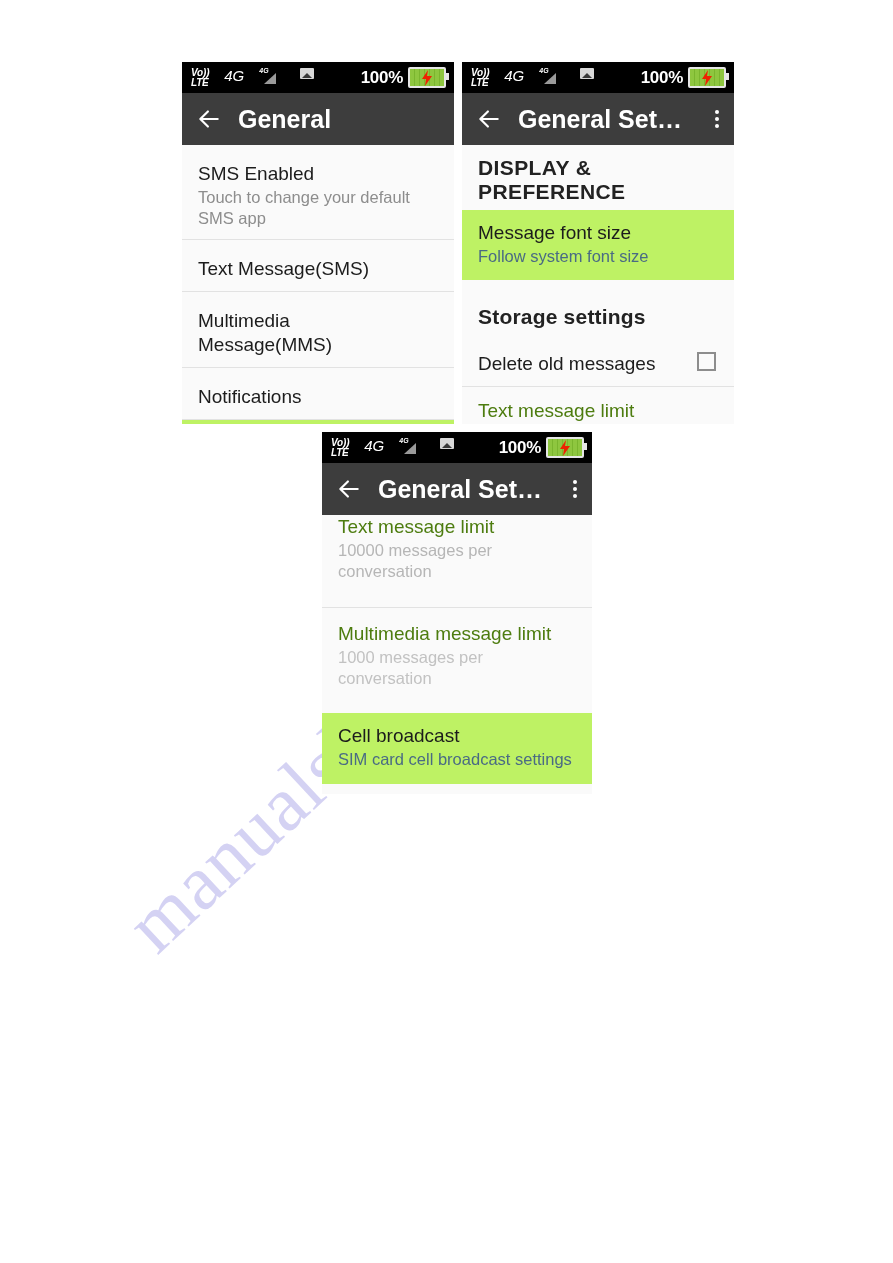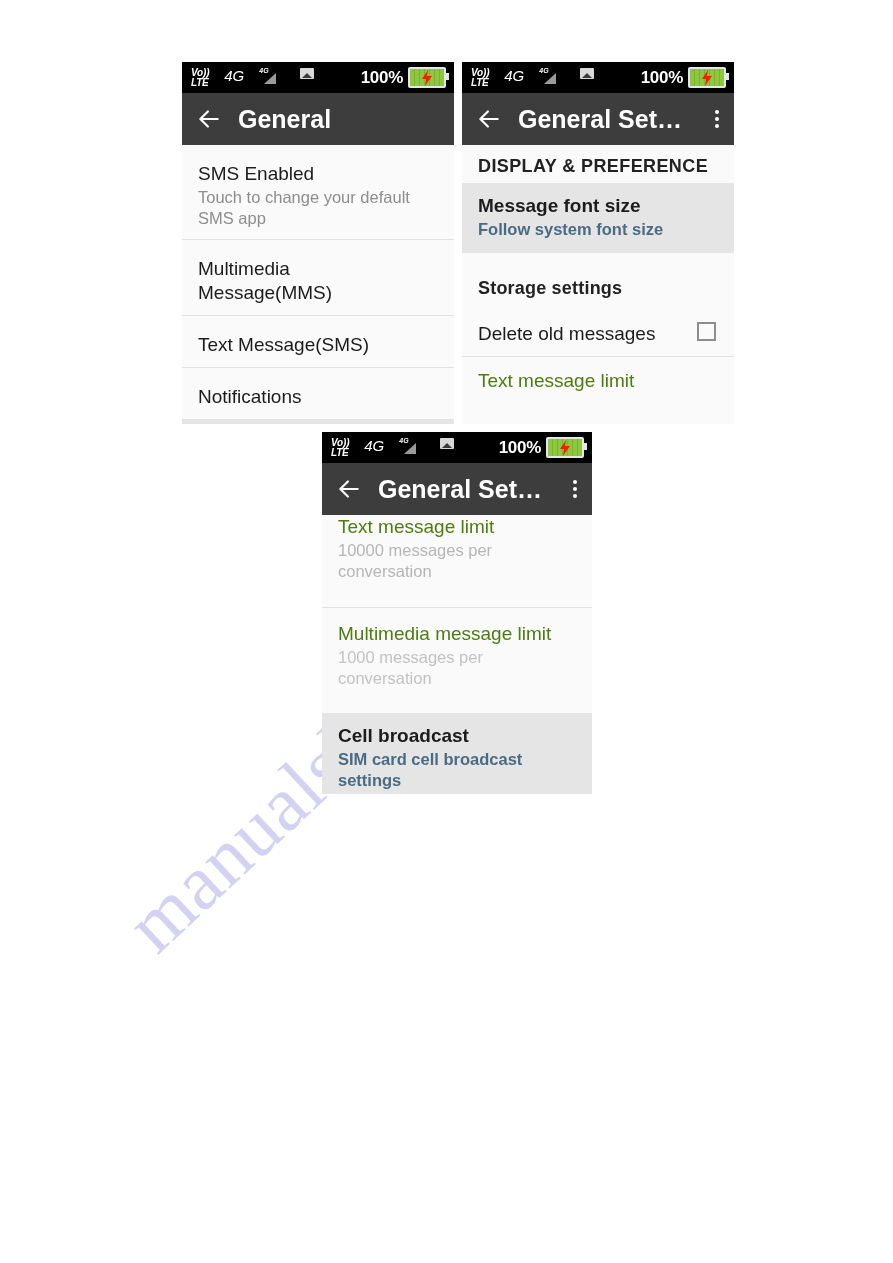--- a/index.html
+++ b/index.html
@@ -186,39 +186,39 @@
     background: #ffffff;
   }
 
   .list { background: #fafafa; }
 
   .row {
     padding: 17px 16px 10px 16px;
     position: relative;
     box-sizing: border-box;
   }
-  .row.sel { background: #e5e5e5; font-weight: bold; }
+  .row.sel { background: #bef264; }
   .row.divider { border-top: 1px solid #e2e2e2; }
 
   .row-title {
     font-size: 19px;
     color: #1c1c1c;
     line-height: 24px;
   }
   .row-title.dim { color: #4d7c0f; }
   .row-sub {
     font-size: 16.5px;
     color: #8d8d8d;
     line-height: 21px;
     margin-top: 1px;
   }
   .row.sel .row-sub { color: #4a6b84; }
 
   .section-head {
-    font-size: 18px;
+    font-size: 21px;
     font-weight: bold;
     color: #222222;
     padding: 11px 16px 6px 16px;
     letter-spacing: .2px;
   }
   .section-head.caps { letter-spacing: .4px; }
 
   .checkbox {
     position: absolute;
     right: 18px;
@@ -271,24 +271,24 @@
       </svg>
     <div class="appbar-title">General</div>
   </div>
 
   <div class="list">
     <div class="row">
       <div class="row-title">SMS Enabled</div>
       <div class="row-sub">Touch to change your default SMS app</div>
     </div>
     <div class="row divider">
+      <div class="row-title">Text Message(SMS)</div>
+    </div>
+    <div class="row divider">
       <div class="row-title" style="max-width:170px;">Multimedia Message(MMS)</div>
-    </div>
-    <div class="row divider">
-      <div class="row-title">Text Message(SMS)</div>
     </div>
     <div class="row divider">
       <div class="row-title">Notifications</div>
     </div>
     <div class="row sel divider" style="padding-top:11px;padding-bottom:12px;">
       <div class="row-title">General</div>
     </div>
   </div>
 </div>
 

